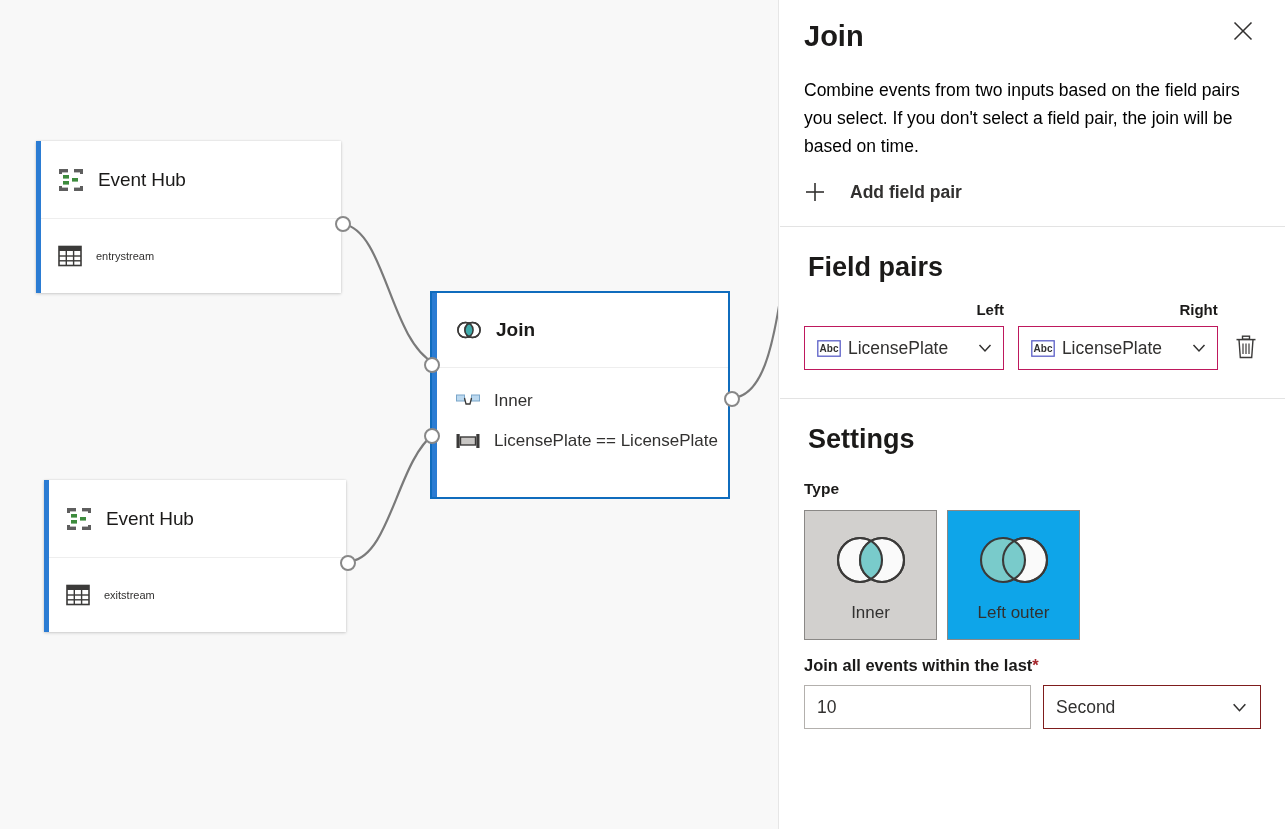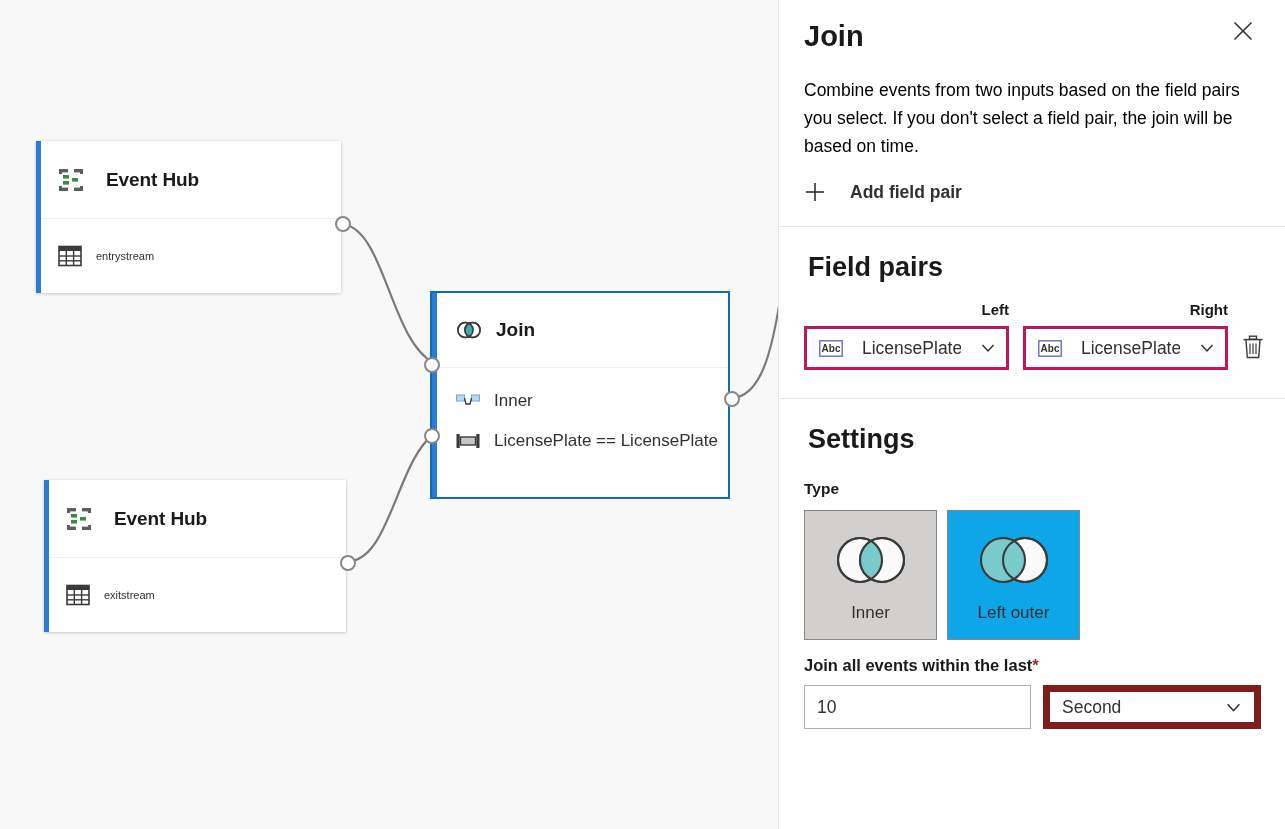--- a/index.html
+++ b/index.html
@@ -45,24 +45,23 @@
   .node-head {
     display: flex;
     align-items: center;
     height: 78px;
     padding-left: 22px;
     gap: 14px;
     border-bottom: 1px solid #eeeeee;
   }
   .node-head .title {
     font-size: 19px;
-    font-weight: bold;
+    font-weight: normal;
     color: #1b1a19;
     letter-spacing: -0.1px;
-    margin-left: 8px;
   }
   .node-body {
     display: flex;
     align-items: center;
     padding-left: 22px;
     gap: 14px;
     height: 73px;
   }
   .node-body .sub {
     font-size: 11px;
@@ -177,26 +176,26 @@
   .pair-row {
     display: flex;
     align-items: flex-end;
     gap: 14px;
     margin: 0 24px;
   }
   .pair-col { width: 205px; }
   .pair-col .field-label { display: block; margin-bottom: 8px; }
   .dropdown {
     height: 44px;
-    border: 3px solid #be185d;
+    border: 1px solid #be185d;
     background: #ffffff;
     display: flex;
     align-items: center;
     padding: 0 10px 0 12px;
-    gap: 19px;
+    gap: 7px;
     cursor: pointer;
   }
   .dropdown .val {
     flex: 1;
     font-size: 17.5px;
     color: #323130;
     white-space: nowrap;
     overflow: hidden;
   }
   .trash-btn {
@@ -253,21 +252,21 @@
     width: 227px; height: 44px;
     border: 1px solid #b3b0ad;
     background: #ffffff;
     font-size: 17.5px;
     color: #323130;
     padding: 0 12px;
     font-family: "Liberation Sans", sans-serif;
   }
   .unit-dd {
     width: 224px; height: 44px;
-    border: 7px solid #7f1d1d;
+    border: 1px solid #7f1d1d;
     background: #ffffff;
     display: flex; align-items: center;
     padding: 0 12px;
     cursor: pointer;
   }
   .unit-dd .val { flex: 1; font-size: 17.5px; color: #323130; }
 </style>
 </head>
 <body>
 

